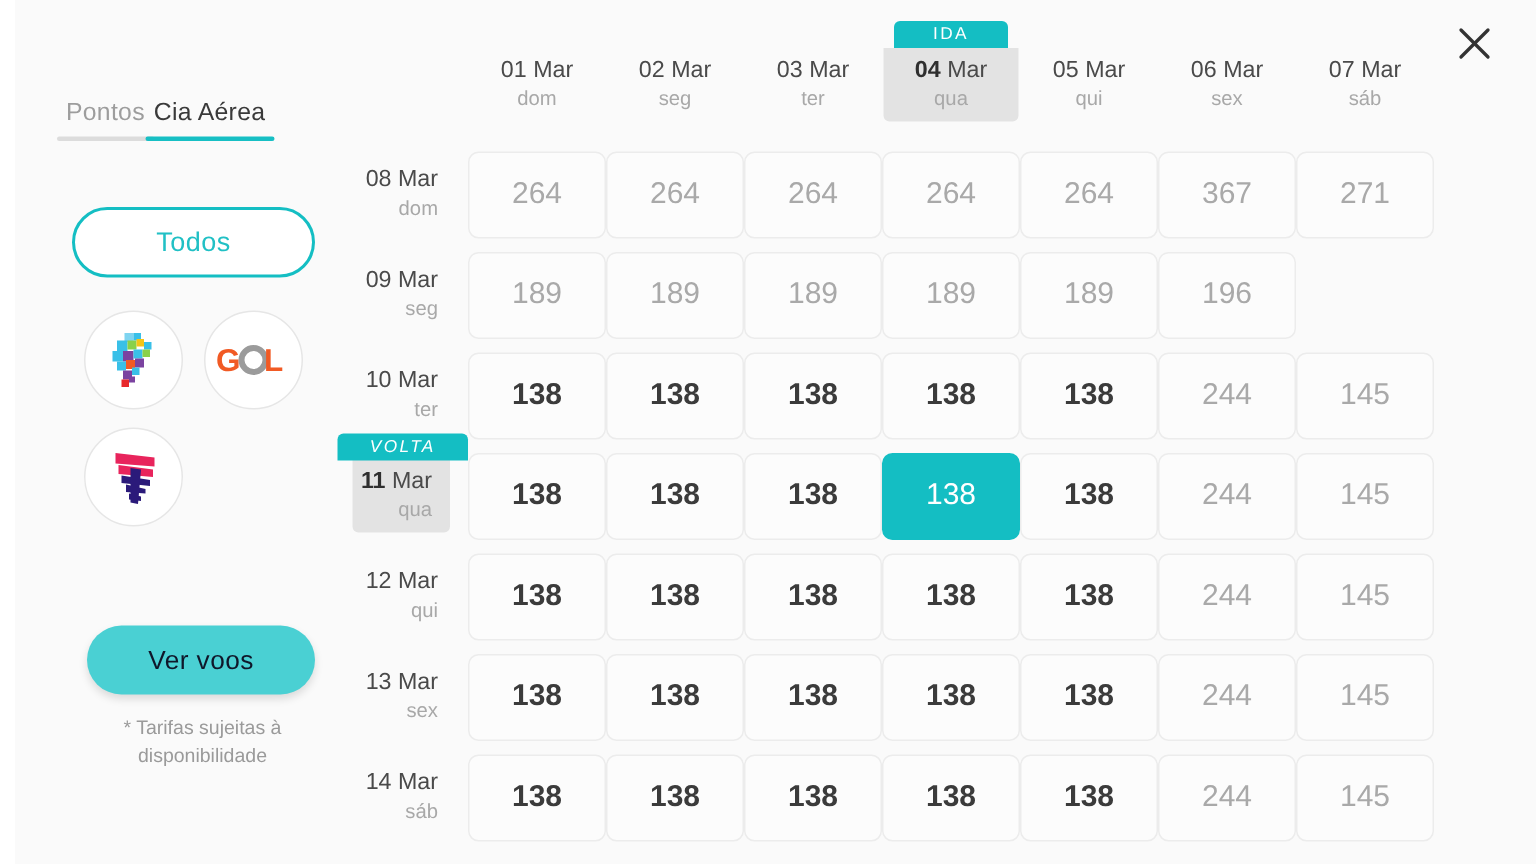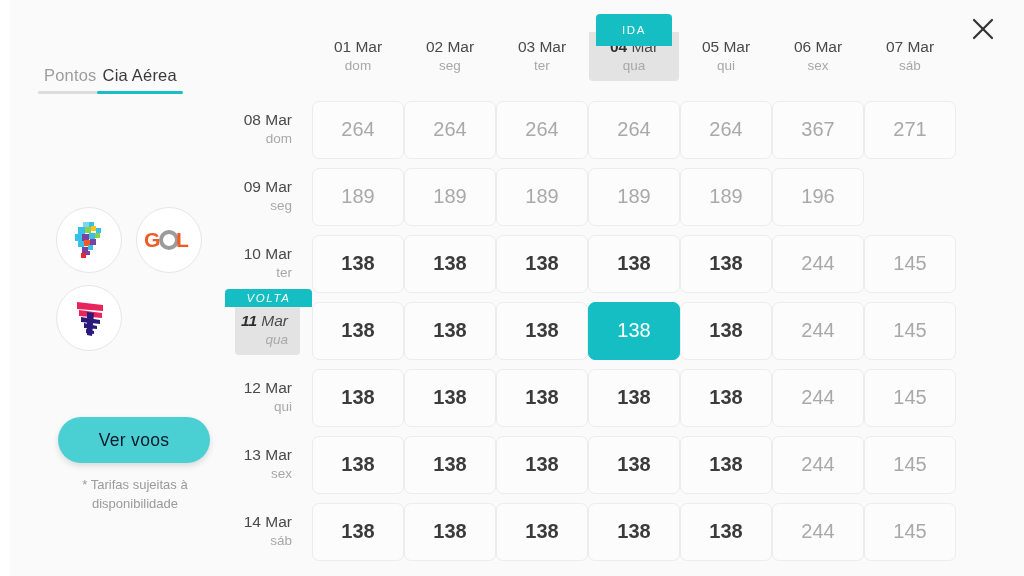--- a/index.html
+++ b/index.html
@@ -121,21 +121,21 @@
   }
   .col-head {
     width: 92px; margin-right: 0px;
     padding: 0 1px;
     position: relative;
     text-align: center;
     cursor: pointer;
   }
   .col-head .badge {
     position: absolute; left: 8px; right: 8px; top: 0;
-    height: 32px;
+    height: 18px;
     background: #14bec3;
     color: #ffffff;
     font-size: 11.5px;
     letter-spacing: 1.6px;
     border-radius: 4px 4px 0 0;
     display: flex; align-items: center; justify-content: center;
   }
   .col-head .inner {
     margin-top: 18px;
     padding: 5px 0 7px 0;
@@ -174,21 +174,21 @@
     color: #ffffff;
     font-size: 11.5px;
     letter-spacing: 1.6px;
     border-radius: 4px 4px 0 0;
     display: flex; align-items: center; justify-content: center; font-style: italic;
   }
   .row-head .inner {
     padding: 5px 8px 6px 0;
     border-radius: 0 0 4px 4px;
   }
-  .row-head.selected .inner { background: #e3e3e3; margin-left: 20px; padding-right: 12px; font-style: italic; }
+  .row-head.selected .inner { background: #e3e3e3; margin-left: 20px; padding-right: 12px; }
   .row-head .dm {
     font-size: 15.5px; color: #4a4a4a; line-height: 1.28; white-space: nowrap;
   }
   .row-head .dm b { font-weight: bold; color: #2f2f2f; }
   .row-head.plain .dm b { font-weight: normal; color: #4a4a4a; }
   .row-head .wd { font-size: 13.5px; color: #a8a8a8; line-height: 1.3; }
 
   .cell {
     width: 92px; height: 58px;
     margin-right: 0;
@@ -229,20 +229,21 @@
       <div class="tab inactive">
         <span>Pontos</span>
         <span class="rule"></span>
       </div>
       <div class="tab active">
         <span>Cia Aérea</span>
         <span class="rule"></span>
       </div>
     </div>
 
+    <button class="todos-btn">Todos</button>
 
     <div class="logos">
       <div class="logo">
         <svg width="44" height="44" viewBox="0 0 44 44">
           <rect x="16" y="4" width="6" height="6" fill="#7fd4f0"></rect>
           <rect x="22" y="4" width="5" height="5" fill="#39c0e8"></rect>
           <rect x="11" y="9" width="7" height="7" fill="#39c0e8"></rect>
           <rect x="18" y="9" width="6" height="6" fill="#8ad14a"></rect>
           <rect x="24" y="8" width="5" height="5" fill="#f5c518"></rect>
           <rect x="29" y="10" width="5" height="5" fill="#39c0e8"></rect>

